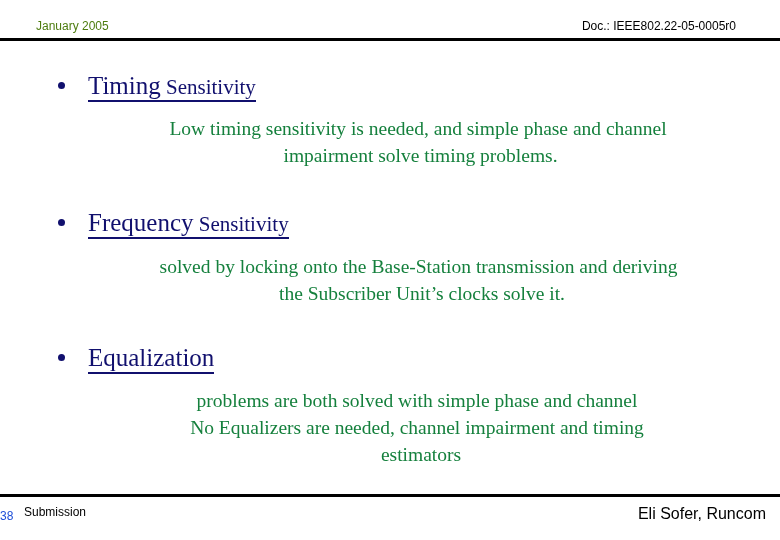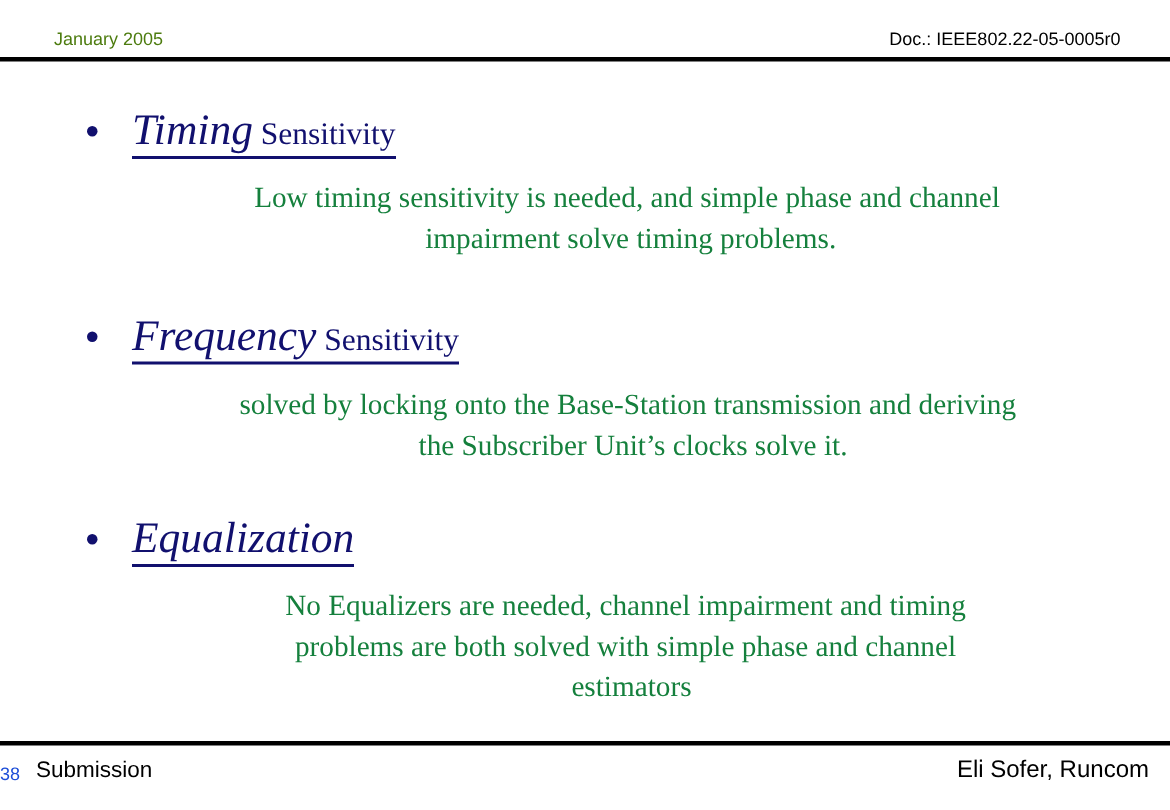--- a/index.html
+++ b/index.html
@@ -34,21 +34,21 @@
     position: absolute;
     left: 36px;
     top: 19px;
     font-family: "Liberation Sans", sans-serif;
     font-size: 12px;
     color: #4d7c0f;
     white-space: nowrap;
   }
   .header-doc {
     position: absolute;
-    right: 33px;
+    right: 44px;
     top: 19px;
     font-family: "Liberation Sans", sans-serif;
     font-size: 12px;
     color: #000000;
     white-space: nowrap;
   }
   .header-rule {
     position: absolute;
     left: 0;
     top: 38px;
@@ -91,22 +91,21 @@
   }
   .heading-text {
     margin-left: 23px;
     color: #11106e;
     border-bottom: 2px solid #11106e;
     line-height: 1.08;
     white-space: nowrap;
     padding-bottom: 1px;
   }
   .heading-main {
-    font-size: 29px;
-    font-style: italic;
+    font-size: 25px;
   }
   .heading-sub {
     font-size: 21px;
   }
 
   .para {
     color: #15803d;
     font-size: 19.5px;
     line-height: 1.38;
     white-space: nowrap;
@@ -139,21 +138,21 @@
     top: 4px;
     width: 780px;
     height: 3px;
     background: #000000;
   }
   .footer-left {
     position: absolute;
     left: 24px;
     top: 15px;
     font-family: "Liberation Sans", sans-serif;
-    font-size: 15px;
+    font-size: 12px;
     color: #000000;
     white-space: nowrap;
   }
   .footer-center {
     position: absolute;
     left: 0;
     top: 19px;
     width: 780px;
     text-align: left;
     font-family: "Liberation Sans", sans-serif;
@@ -210,22 +209,22 @@
     </div>
 
     <div class="block block-equalization">
       <div class="heading-row">
         <span class="bullet-dot"></span>
         <span class="heading-text">
           <span class="heading-main">Equalization</span><span class="heading-sub"></span>
         </span>
       </div>
       <div class="para para-equalization">
+        <span class="line l2">problems are both solved with simple phase and channel</span>
         <span class="line l1">No Equalizers are needed, channel impairment and timing</span>
-        <span class="line l2">problems are both solved with simple phase and channel</span>
         <span class="line l3">estimators</span>
       </div>
     </div>
 
   </div>
 
   <div class="footer">
     <div class="footer-rule"></div>
     <div class="footer-left">Submission</div>
     <div class="footer-center">38</div>

